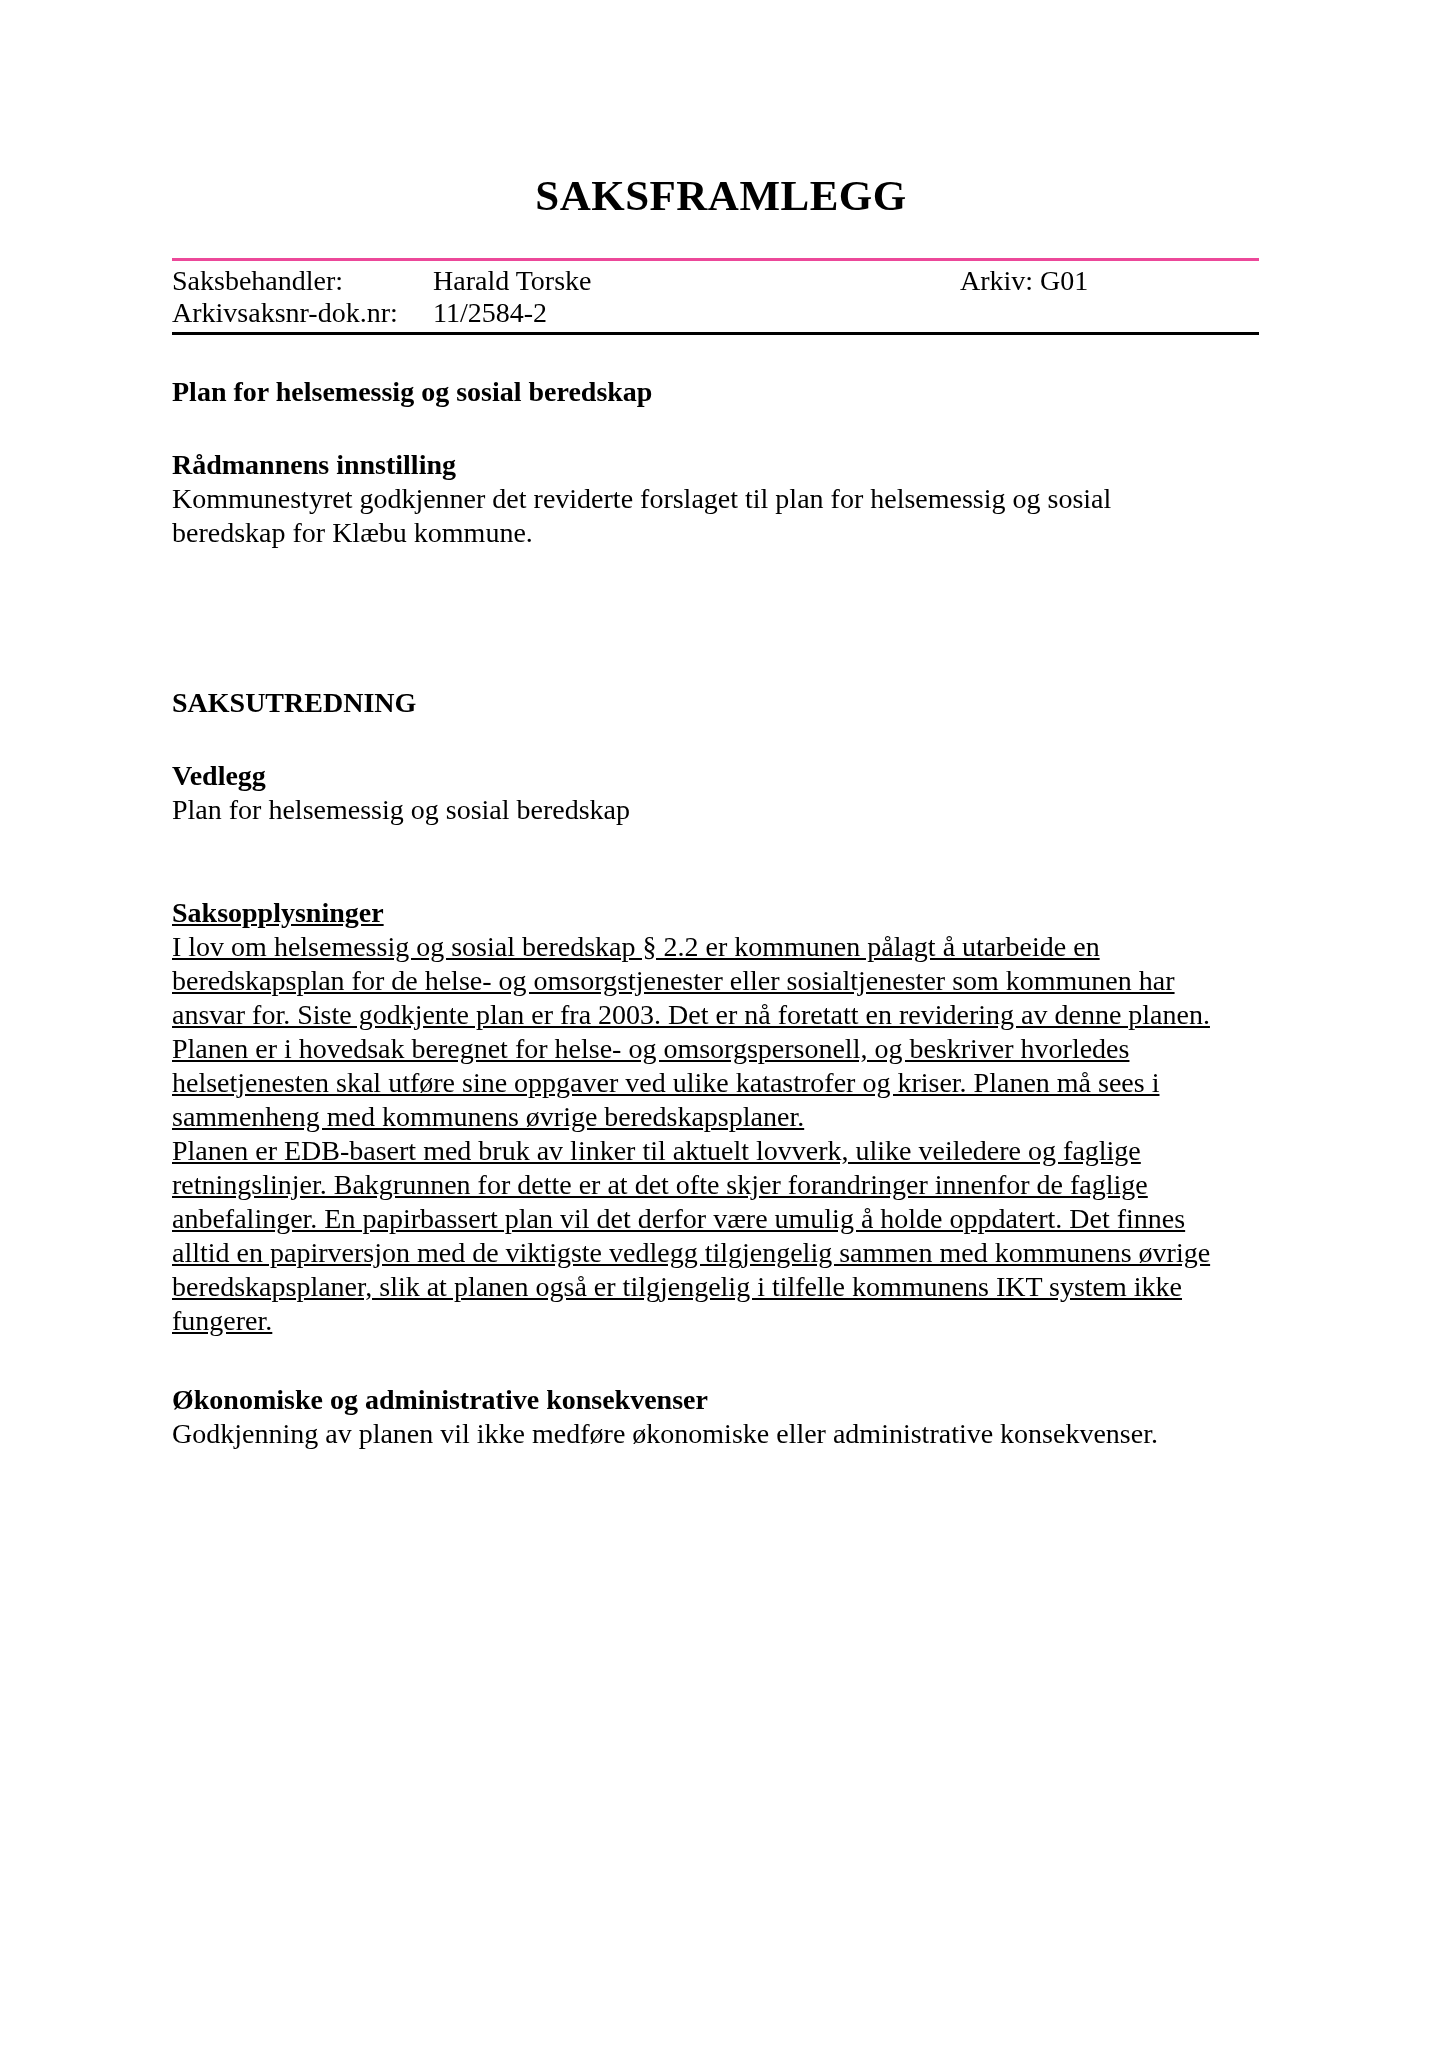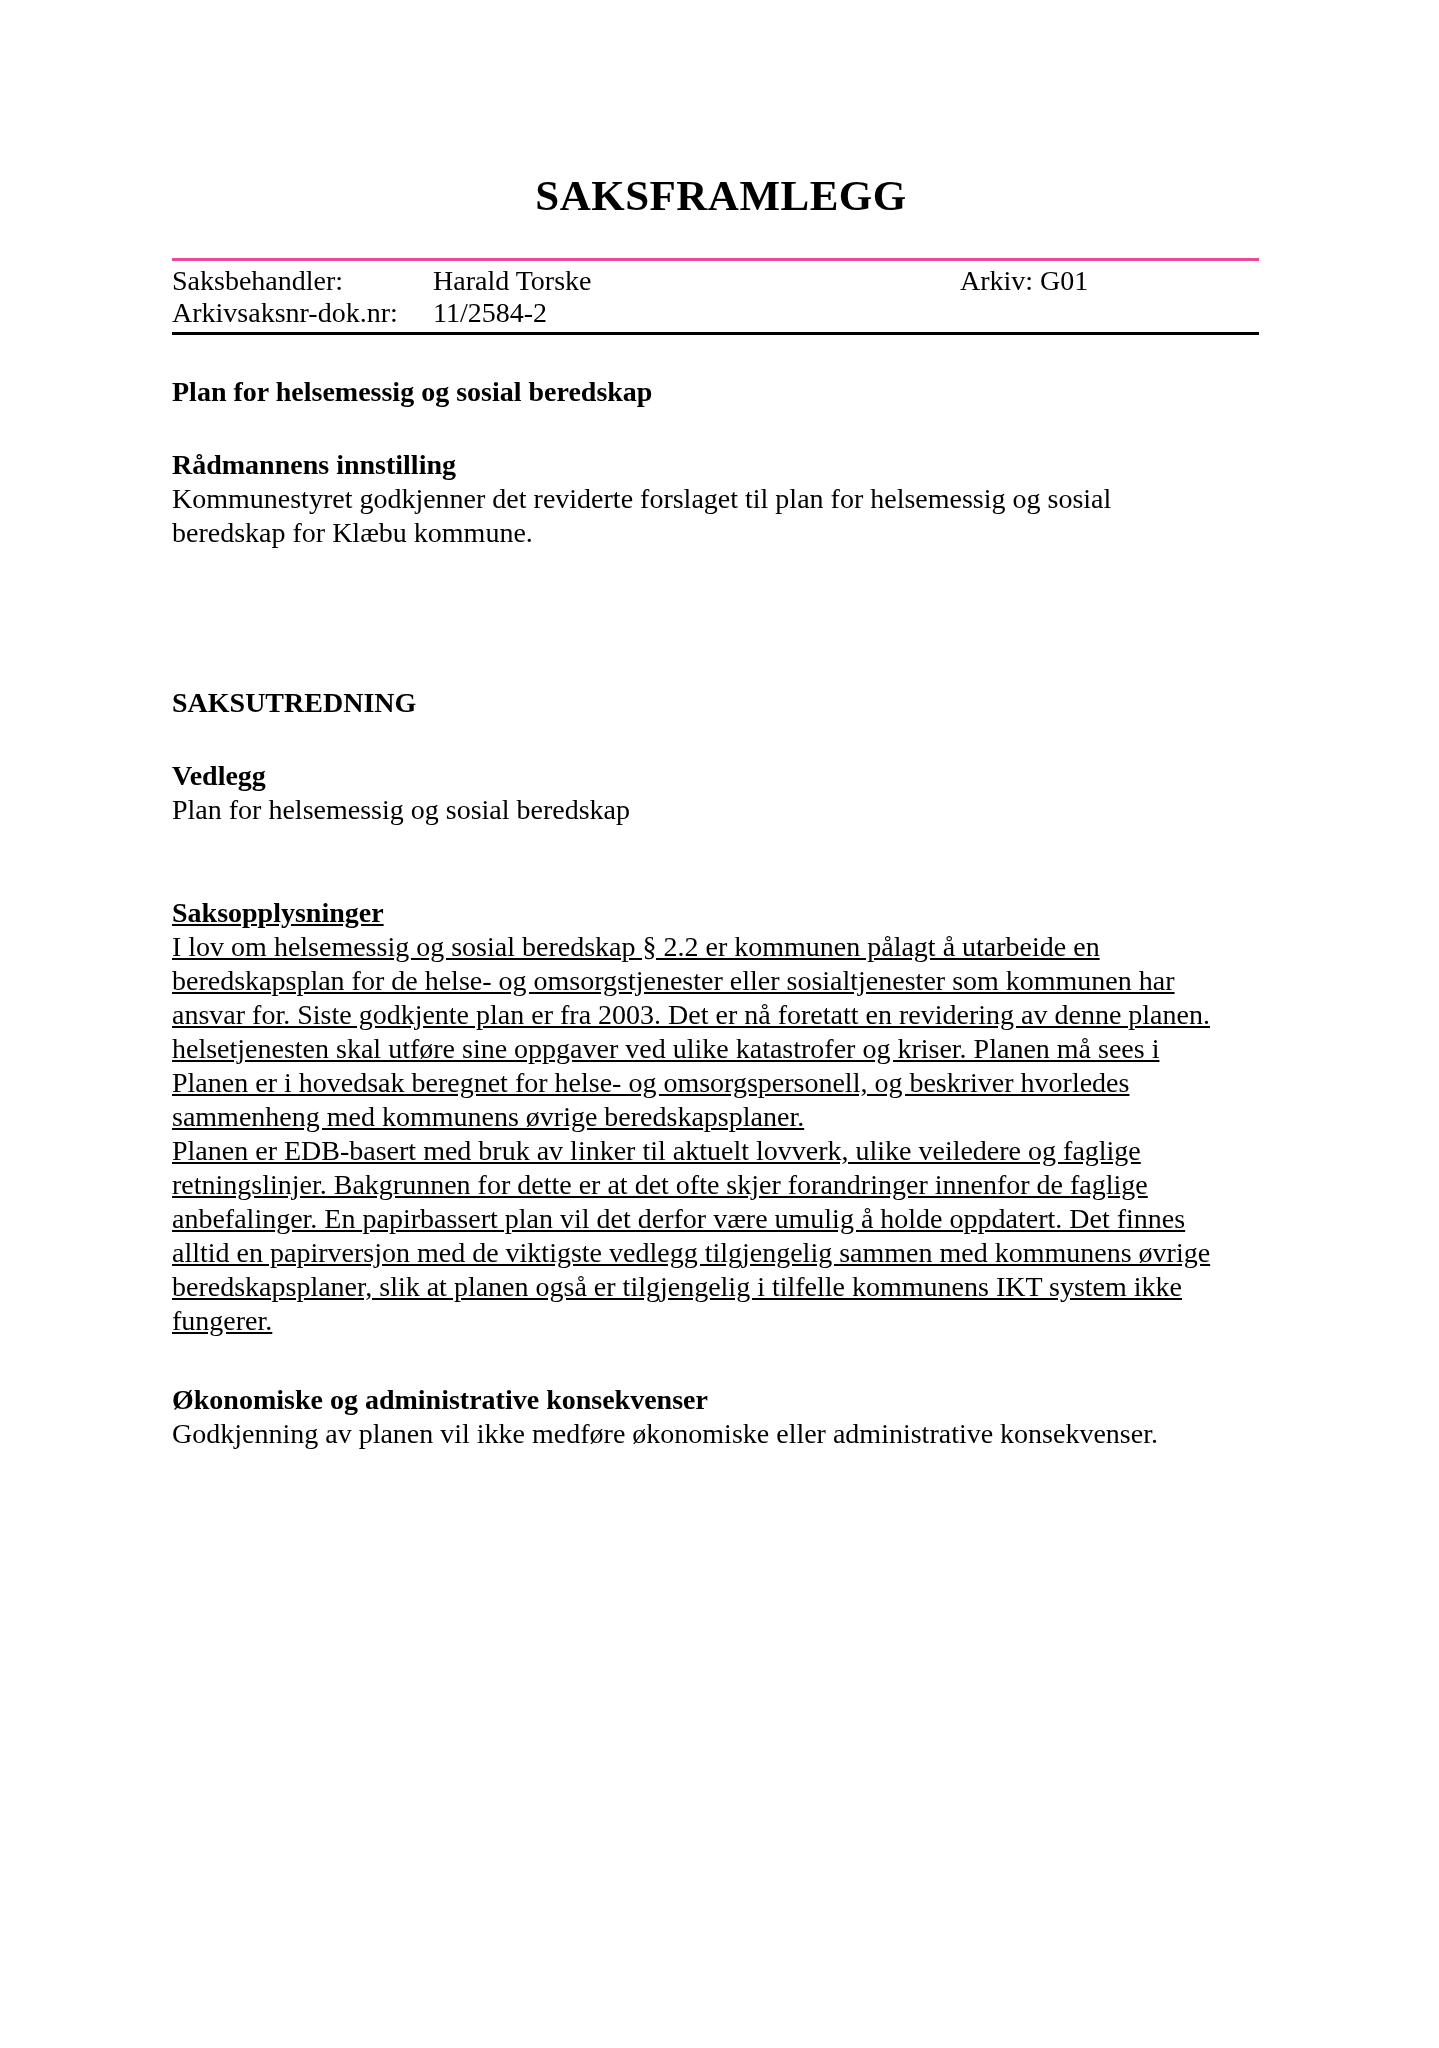--- a/index.html
+++ b/index.html
@@ -111,22 +111,22 @@
   <div class="section sec-vedlegg">
     <div class="heading">Vedlegg</div>
     <div class="line">Plan for helsemessig og sosial beredskap</div>
   </div>
 
   <div class="section sec-saksopplysninger">
     <div class="heading">Saksopplysninger</div>
     <div class="line">I lov om helsemessig og sosial beredskap § 2.2 er kommunen pålagt å utarbeide en</div>
     <div class="line">beredskapsplan for de helse- og omsorgstjenester eller sosialtjenester som kommunen har</div>
     <div class="line">ansvar for. Siste godkjente plan er fra 2003. Det er nå foretatt en revidering av denne planen.</div>
+    <div class="line">Planen er i hovedsak beregnet for helse- og omsorgspersonell, og beskriver hvorledes</div>
     <div class="line">helsetjenesten skal utføre sine oppgaver ved ulike katastrofer og kriser. Planen må sees i</div>
-    <div class="line">Planen er i hovedsak beregnet for helse- og omsorgspersonell, og beskriver hvorledes</div>
     <div class="line">sammenheng med kommunens øvrige beredskapsplaner.</div>
     <div class="line">Planen er EDB-basert med bruk av linker til aktuelt lovverk, ulike veiledere og faglige</div>
     <div class="line">retningslinjer. Bakgrunnen for dette er at det ofte skjer forandringer innenfor de faglige</div>
     <div class="line">anbefalinger. En papirbassert plan vil det derfor være umulig å holde oppdatert.  Det finnes</div>
     <div class="line">alltid en papirversjon med de viktigste vedlegg tilgjengelig sammen med kommunens øvrige</div>
     <div class="line">beredskapsplaner, slik at planen også er tilgjengelig i tilfelle kommunens IKT system ikke</div>
     <div class="line">fungerer.</div>
   </div>
 
   <div class="section sec-konsekvenser">

